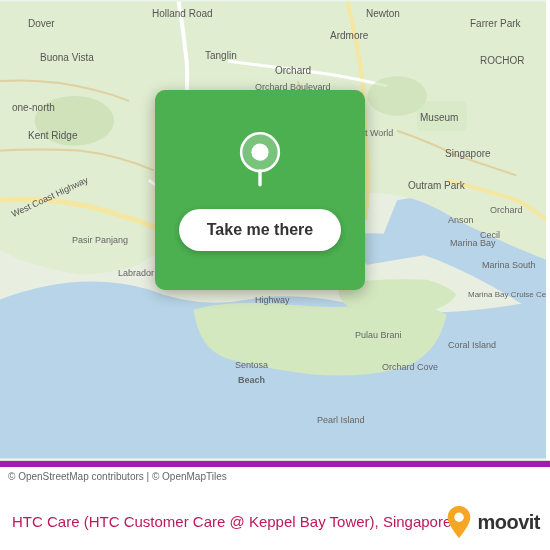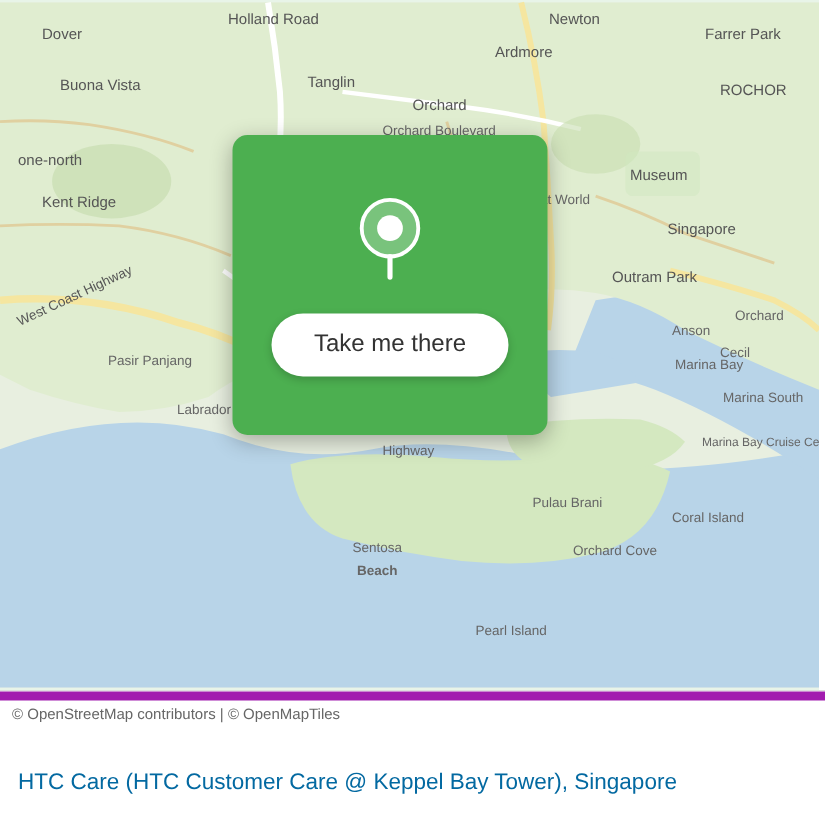--- a/index.html
+++ b/index.html
@@ -42,21 +42,21 @@
       margin-bottom: 20px;
     }
 
     #take-me-btn {
       background: white;
       color: #333;
       border: none;
       border-radius: 25px;
       padding: 12px 28px;
       font-size: 16px;
-      font-weight: 400;
+      font-weight: 700;
       cursor: pointer;
       box-shadow: 0 2px 6px rgba(0,0,0,0.2);
       white-space: nowrap;
     }
 
     
     #bottom-bar {
       width: 550px;
       height: 90px;
       background: white;
@@ -71,21 +71,21 @@
       padding: 4px 8px;
       font-size: 10px;
       color: #666;
       border-top: 6px solid #a21caf;
     }
 
     #location-name {
       padding: 10px 12px 4px 12px;
       font-size: 15px;
       font-weight: 500;
-      color: #0369a1;
+      color: #be185d;
       flex: 1;
       display: flex;
       align-items: center;
     }
 
     #moovit-logo {
       position: absolute;
       right: 10px;
       bottom: 10px;
       display: flex;
@@ -220,13 +220,20 @@
     <button id="take-me-btn">Take me there</button>
   </div>
 </div>
 
 <div id="bottom-bar">
   <div id="copyright-bar">
     <span>© OpenStreetMap contributors | © OpenMapTiles</span>
   </div>
   <div id="location-name">HTC Care (HTC Customer Care @ Keppel Bay Tower), Singapore</div>
 
+  <div id="moovit-logo">
+    <svg class="moovit-pin" viewBox="0 0 28 38" xmlns="http://www.w3.org/2000/svg">
+      <path d="M14,2 C7.4,2 2,7.4 2,14 C2,22 14,36 14,36 C14,36 26,22 26,14 C26,7.4 20.6,2 14,2 Z" fill="#f5a623"></path>
+      <circle cx="14" cy="14" r="5" fill="white"></circle>
+    </svg>
+    <span class="moovit-text">moovit</span>
+  </div>
 </div>
 
 </body></html>

